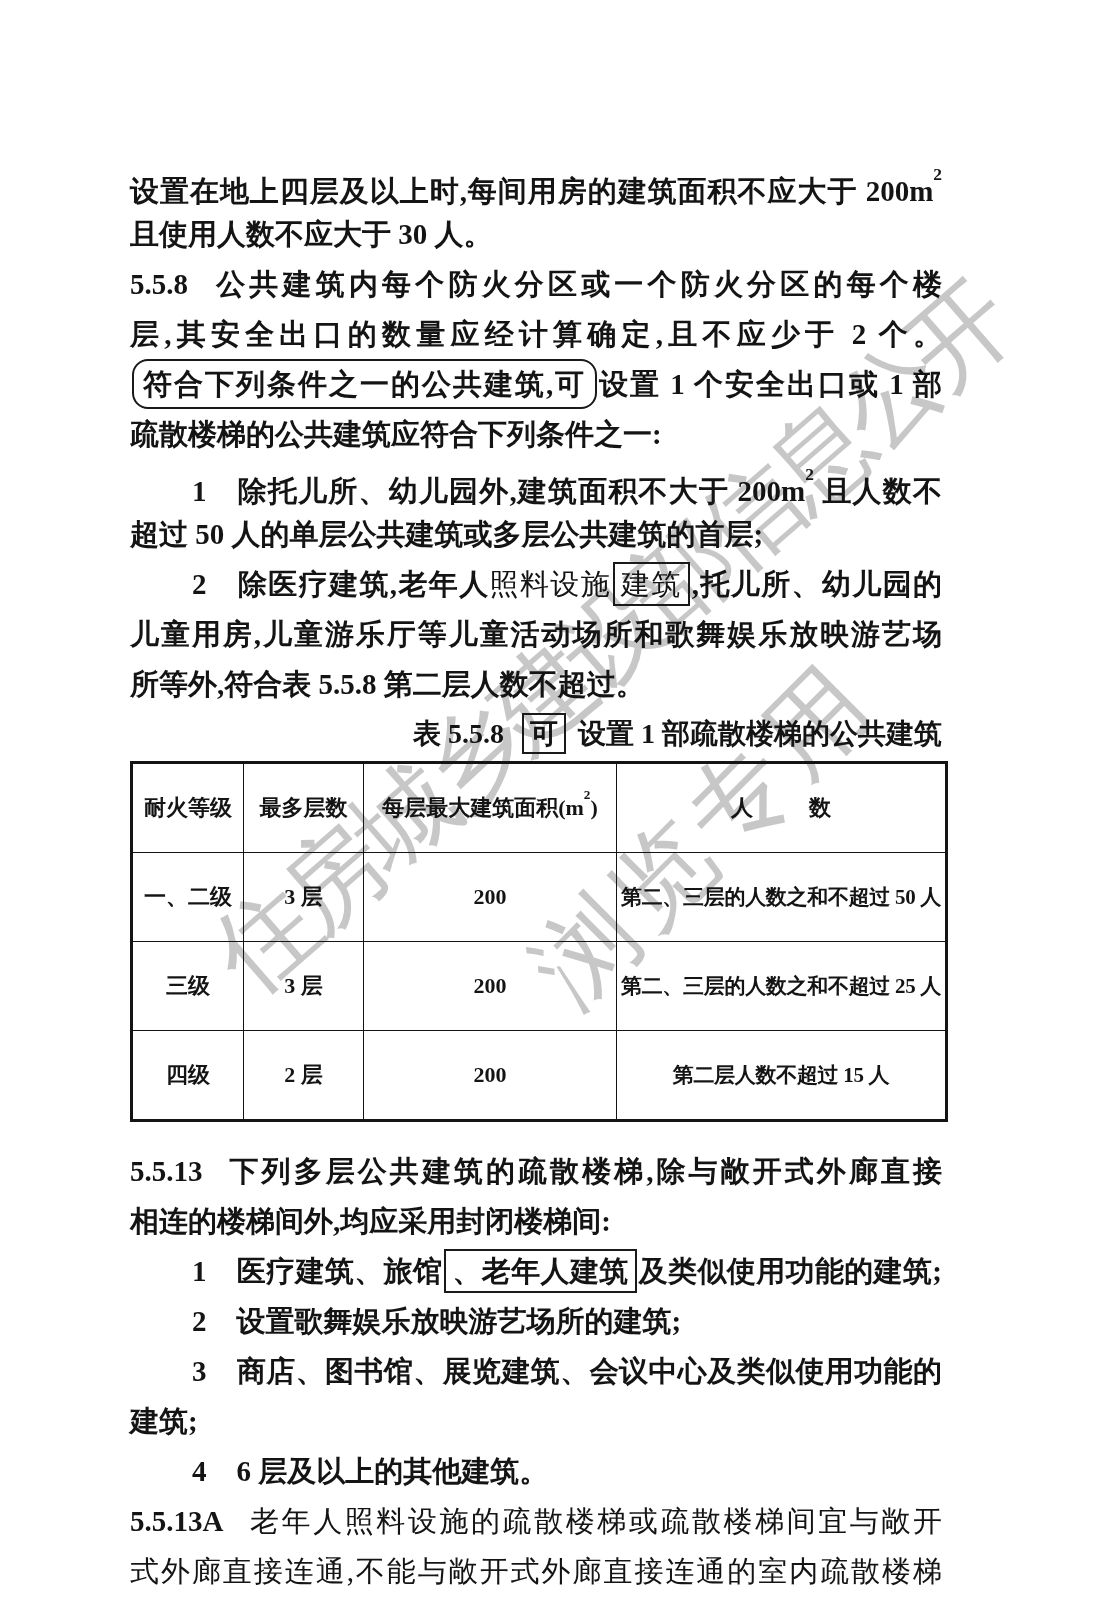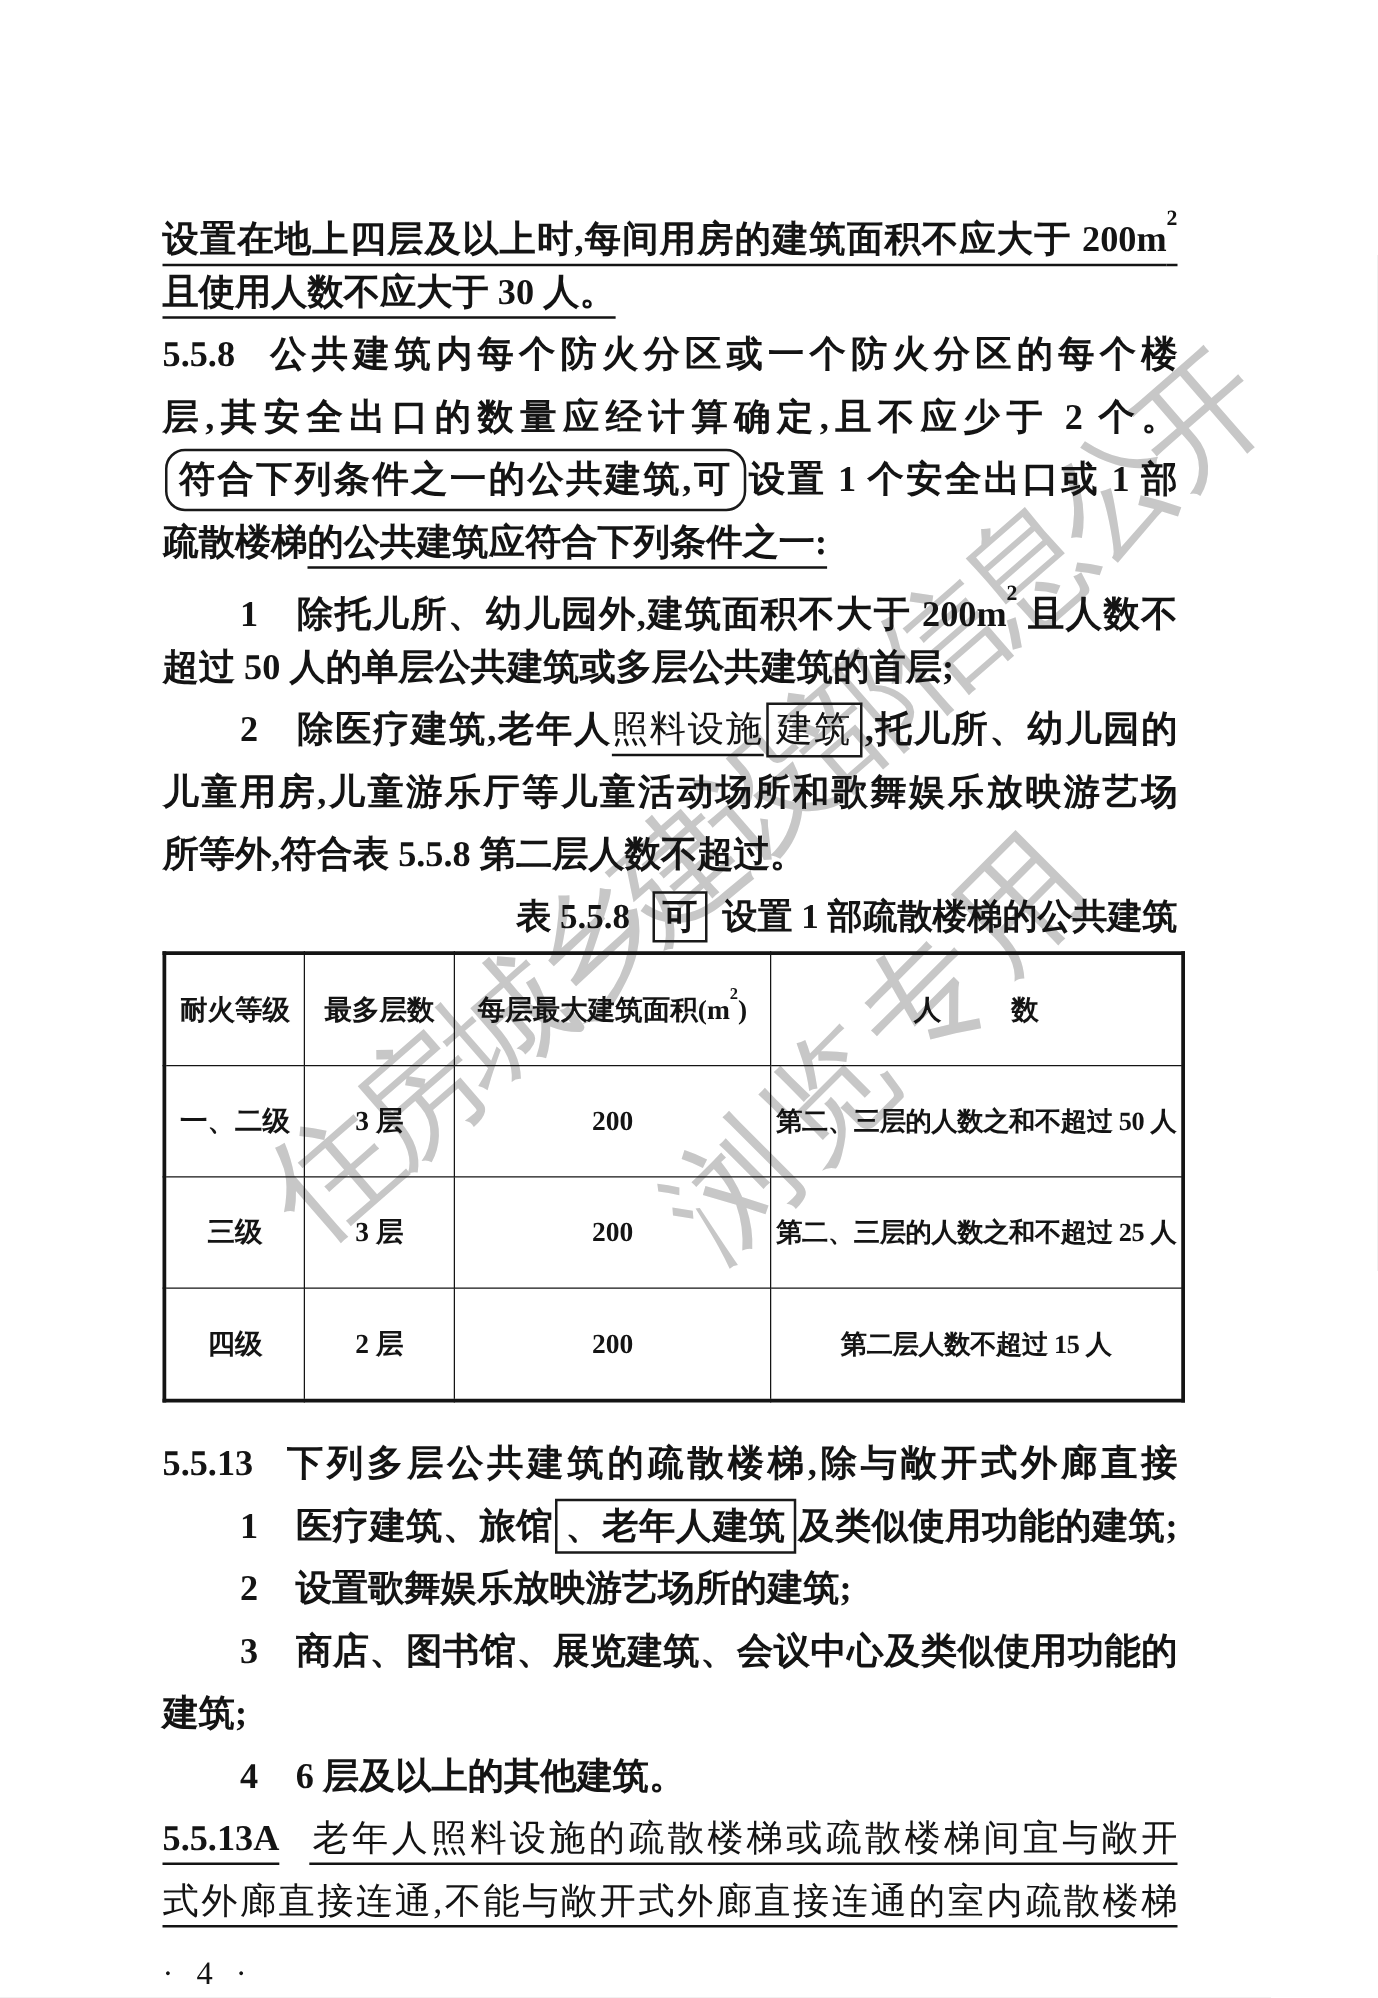--- a/index.html
+++ b/index.html
@@ -39,21 +39,20 @@
   .line{
     height:50px;line-height:50px;
     font-size:29px;font-weight:700;
     white-space:nowrap;
   }
   .just{
     text-align:justify;text-align-last:justify;
     white-space:normal;
   }
   .ul{
-    text-decoration:underline;
     text-underline-offset:10px;
     text-decoration-thickness:2px;
   }
   .rev{ 
     font-family:"Liberation Serif", serif;
     font-weight:400;
   }
   .indent{padding-left:62px;}
   .snum{margin-right:24px;}
   .inum{margin-right:30px;}
@@ -156,20 +155,21 @@
       <tr>
         <td>四级</td>
         <td>2 层</td>
         <td>200</td>
         <td class="c4">第二层人数不超过 15 人</td>
       </tr>
     </tbody>
       </table>
 
     <div class="line just sec2"><span class="snum">5.5.13</span><span>下列多层公共建筑的疏散楼梯,除与敞开式外廊直接</span></div>
+    <div class="line">相连的楼梯间外,均应采用封闭楼梯间:</div>
 
     <div class="line just indent"><span class="inum">1</span><span>医疗建筑、旅馆</span><span class="boxdel">、老年人建筑</span><span>及类似使用功能的建筑;</span></div>
     <div class="line indent"><span class="inum">2</span><span>设置歌舞娱乐放映游艺场所的建筑;</span></div>
     <div class="line just indent"><span class="inum">3</span><span>商店、图书馆、展览建筑、会议中心及类似使用功能的</span></div>
     <div class="line">建筑;</div>
     <div class="line indent"><span class="inum">4</span><span>6 层及以上的其他建筑。</span></div>
 
     <div class="line just ul"><span class="snum">5.5.13A</span><span class="rev">老年人照料设施的疏散楼梯或疏散楼梯间宜与敞开</span></div>
     <div class="line just ul rev">式外廊直接连通,不能与敞开式外廊直接连通的室内疏散楼梯</div>
 

